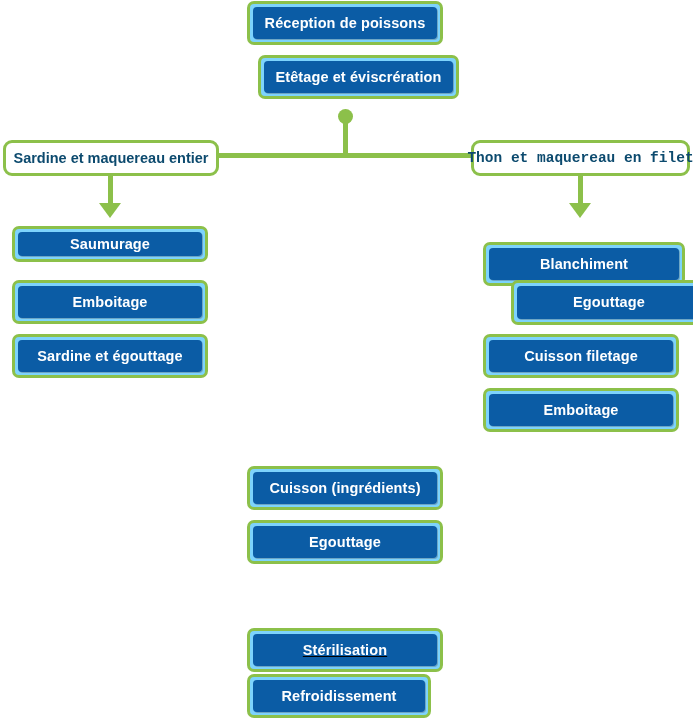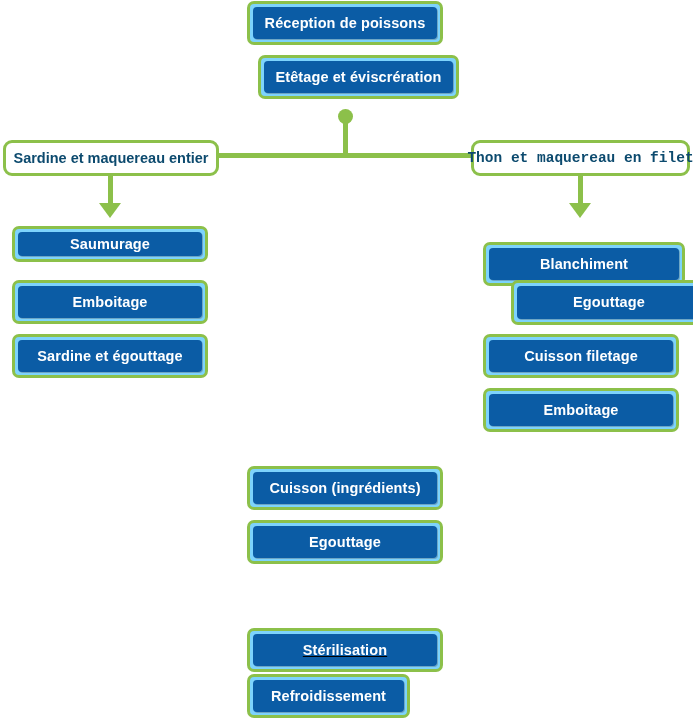--- a/index.html
+++ b/index.html
@@ -187,19 +187,19 @@
     </div>
   </div>
 
 
   <div class="pbox" style="left:247px; top:628px; width:196px; height:44px;text-decoration:underline;">
     <div class="inner">
       <span class="lbl">Stérilisation</span>
     </div>
   </div>
 
-  <div class="pbox" style="left:247px; top:674px; width:163px; height:44px;">
+  <div class="pbox" style="left:247px; top:674px; width:184px; height:44px;">
     <div class="inner">
       <span class="lbl">Refroidissement</span>
     </div>
   </div>
 
 </div>
 
 </body></html>

